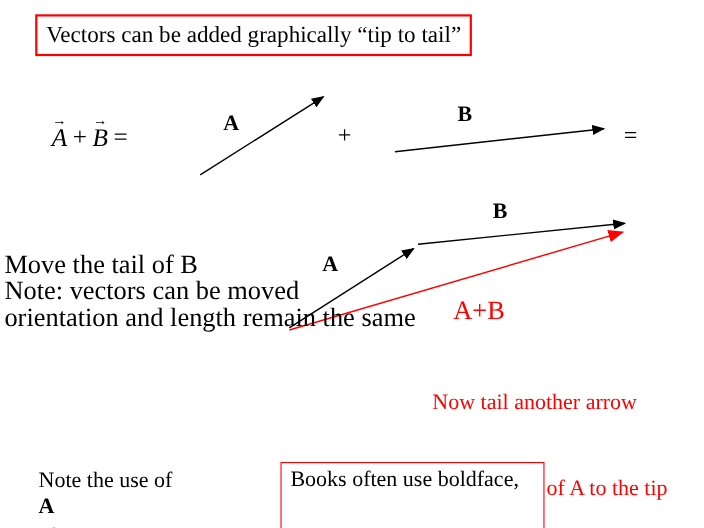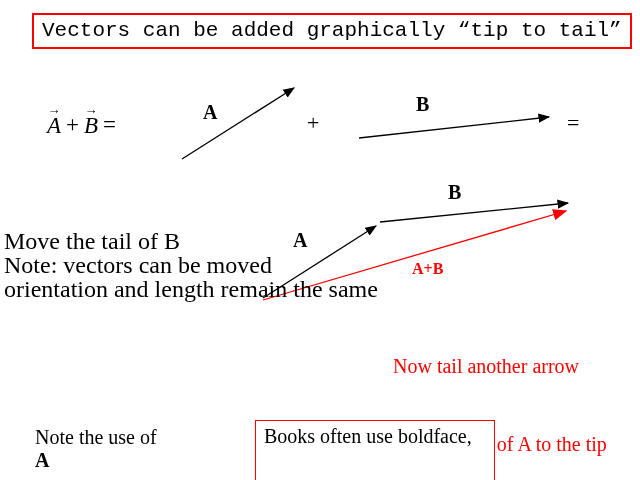--- a/index.html
+++ b/index.html
@@ -13,21 +13,20 @@
   }
   .abs { position: absolute; }
 
   .title-box {
     left: 32px; top: 13px;
     border: 2px solid #ff0000;
     padding: 4px 8px 5px 8px;
     font-size: 21px;
     white-space: nowrap;
     background: #ffffff;
-    font-family: Liberation Mono, monospace;
   }
 
   .equation {
     left: 47px; top: 106px;
     font-size: 23px;
     display: flex;
     align-items: flex-end;
     gap: 5px;
   }
   .equation .var { font-style: italic; }
@@ -53,23 +52,23 @@
   .op { font-size: 22px; line-height: 1; }
 
   .label-a-top { left: 203px; top: 102px; }
   .plus-sign   { left: 307px; top: 112px; }
   .label-b-top { left: 416px; top: 94px; }
   .equals-sign { left: 567px; top: 112px; }
 
   .label-a-mid { left: 293px; top: 230px; }
   .label-b-mid { left: 448px; top: 182px; }
   .label-sum {
-    left: 412px; top: 261px;
-    font-weight: bold;
-    font-size: 16px;
+    left: 412px; top: 271px;
+    font-weight: normal;
+    font-size: 24px;
     color: #ff0000;
     line-height: 1;
   }
 
   .left-note {
     left: 4px; top: 229px;
     font-size: 24px;
     line-height: 24px;
     white-space: nowrap;
   }

